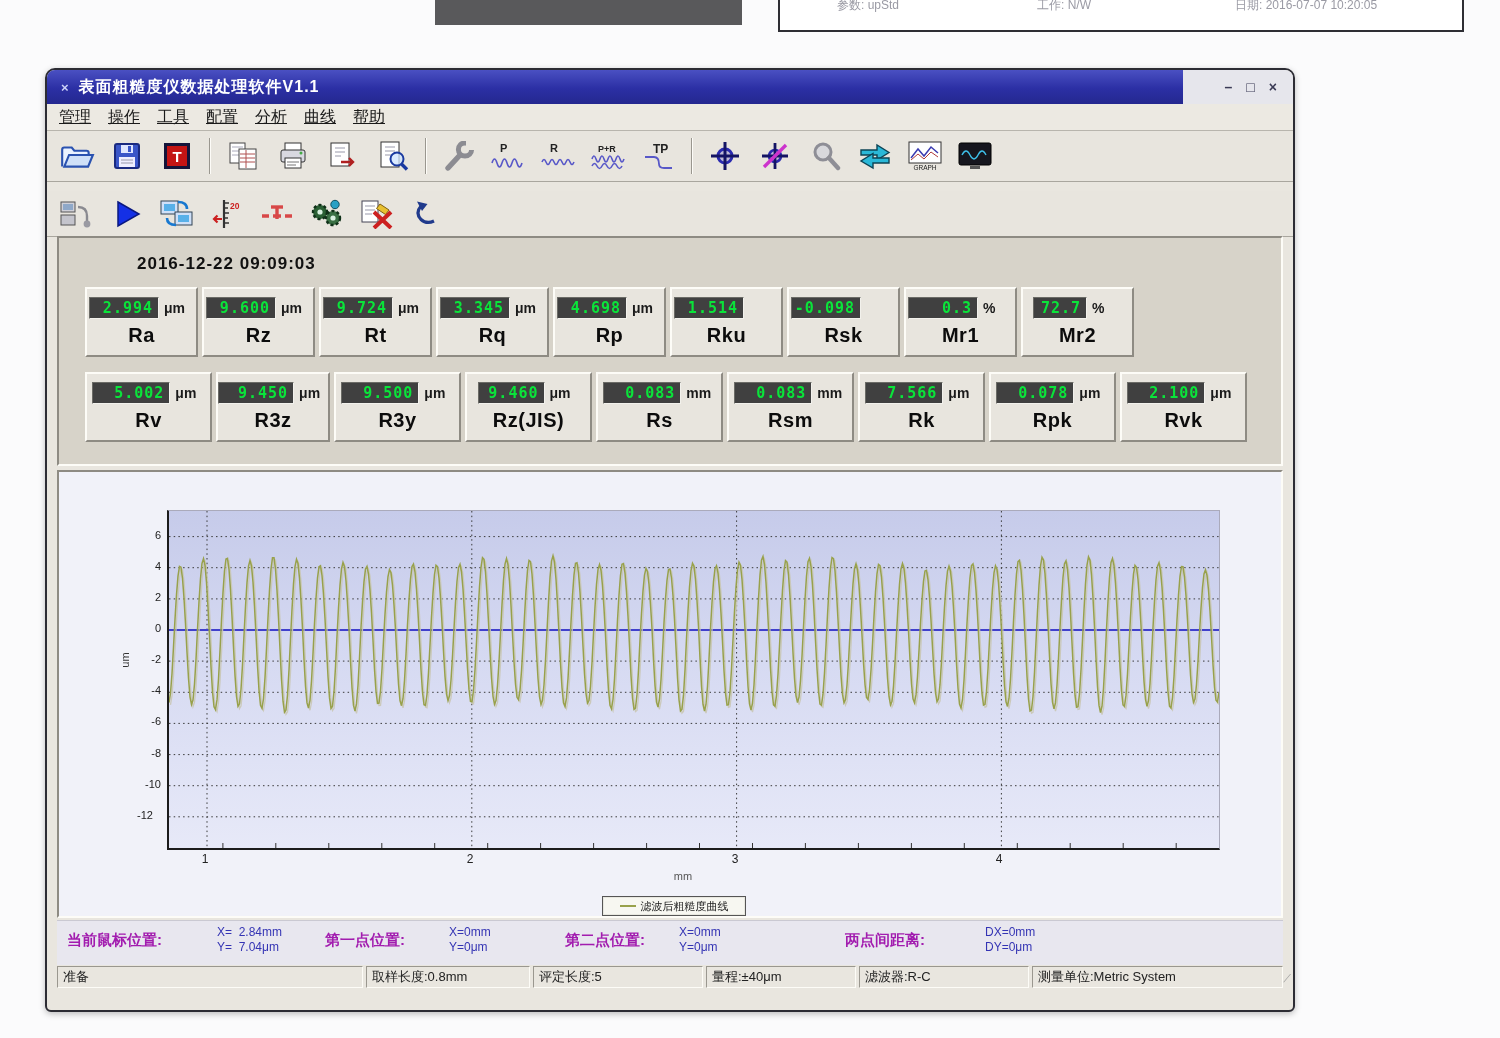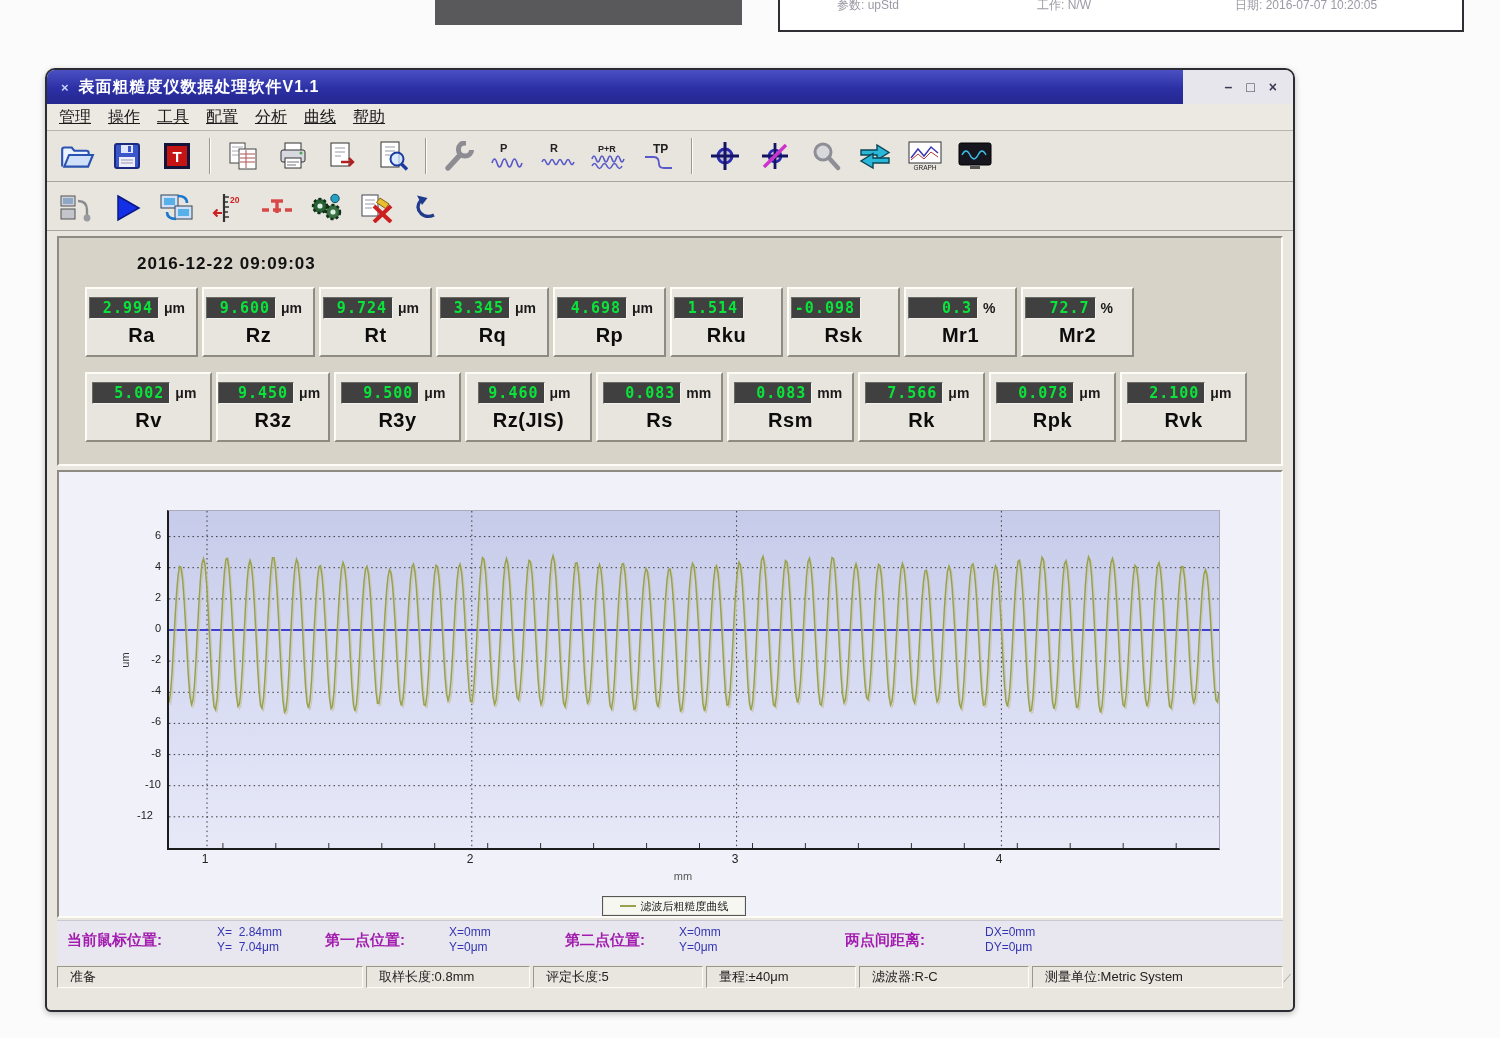--- a/index.html
+++ b/index.html
@@ -27,21 +27,21 @@
 
   
   #menubar{position:absolute;left:0;top:34px;width:100%;height:27px;display:flex;align-items:center;
     padding-left:12px;box-sizing:border-box;gap:17px;border-bottom:1px solid #b8b5ad;background:#ece9e2;}
   .menu-item{font-size:16px;color:#1a1a1a;text-decoration:underline;cursor:default;}
 
   
   .toolbar{position:absolute;left:0;width:100%;box-sizing:border-box;display:flex;align-items:center;
     background:#e8e5de;border-bottom:1px solid #a9a69e;padding-left:8px;gap:6px;}
   #toolbar1{top:61px;height:51px;}
-  #toolbar2{top:115px;height:46px;}
+  #toolbar2{top:121px;height:46px;}
   .tbtn{width:44px;height:42px;display:flex;align-items:center;justify-content:center;cursor:default;}
   .tsep{width:2px;height:36px;background:linear-gradient(90deg,#9a978f 50%,#fdfcf8 50%);margin:0 4px;}
 
   
   #measure-panel{position:absolute;left:10px;top:166px;width:1226px;height:230px;box-sizing:border-box;
     background:#d7d3c9;border:2px solid;border-color:#8e8b83 #fdfcf7 #fdfcf7 #8e8b83;}
   #timestamp{position:absolute;left:78px;top:16px;font-size:17px;font-weight:bold;color:#111;letter-spacing:1px;}
   .metric-row{position:absolute;left:26px;display:flex;gap:4px;}
   #metrics1{top:49px;}
   #metrics2{top:134px;}
@@ -70,21 +70,21 @@
   #legend .ltext{font-size:11px;color:#222;}
 
   
   #cursor-row{position:absolute;left:10px;top:850px;width:1226px;height:44px;background:#e8e7ef;border-top:1px solid #cac9d2;}
   .cur-label{position:absolute;top:10px;font-size:15px;font-weight:bold;color:#a21caf;}
   .cur-vals{position:absolute;top:4px;font-size:12px;color:#3434b4;line-height:15px;white-space:pre;}
 
   
   #status-bar{position:absolute;left:10px;top:896px;width:1226px;height:24px;display:flex;gap:3px;}
   .status-seg{box-sizing:border-box;height:22px;border:1px solid;border-color:#9a978f #fdfcf7 #fdfcf7 #9a978f;
-    font-size:13px;color:#222;display:flex;align-items:center;padding-left:12px;background:#e9e6df;white-space:nowrap;overflow:hidden;}
+    font-size:13px;color:#222;display:flex;align-items:center;padding-left:5px;background:#e9e6df;white-space:nowrap;overflow:hidden;}
   .seg-last{flex:1;}
   .resize-grip{position:absolute;right:2px;top:902px;color:#999;font-size:11px;}
 </style>
 </head>
 <body>
 
 <div id="stage">
 
   <div id="top-dark-bar"></div>
 
@@ -367,21 +367,21 @@
           </div>
           <div class="metric-box" style="width: 113px;">
             <div class="metric-top">
               <div class="lcd" style="width: 70.06px;">0.3</div>
               <span class="metric-unit">%</span>
             </div>
             <div class="metric-name">Mr1</div>
           </div>
           <div class="metric-box" style="width: 113px;">
             <div class="metric-top">
-              <div class="lcd" style="width: 71px; padding-left: 14px;">72.7</div>
+              <div class="lcd" style="width: 54px; padding-left: 14px;">72.7</div>
               <span class="metric-unit">%</span>
             </div>
             <div class="metric-name">Mr2</div>
           </div>
         </div>
       <div id="metrics2" class="metric-row">
           <div class="metric-box" style="width: 127px;">
             <div class="metric-top">
               <div class="lcd" style="width: 78.74px;">5.002</div>
               <span class="metric-unit">μm</span>

